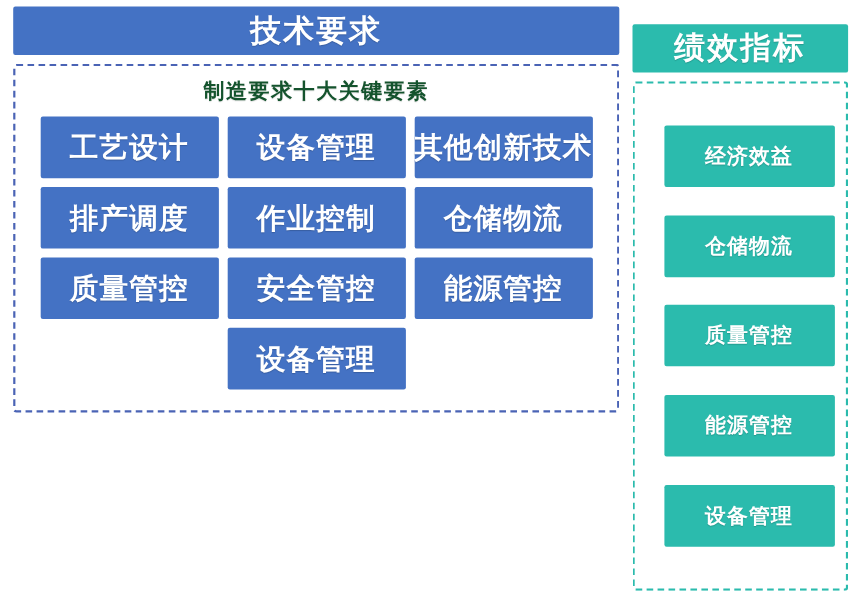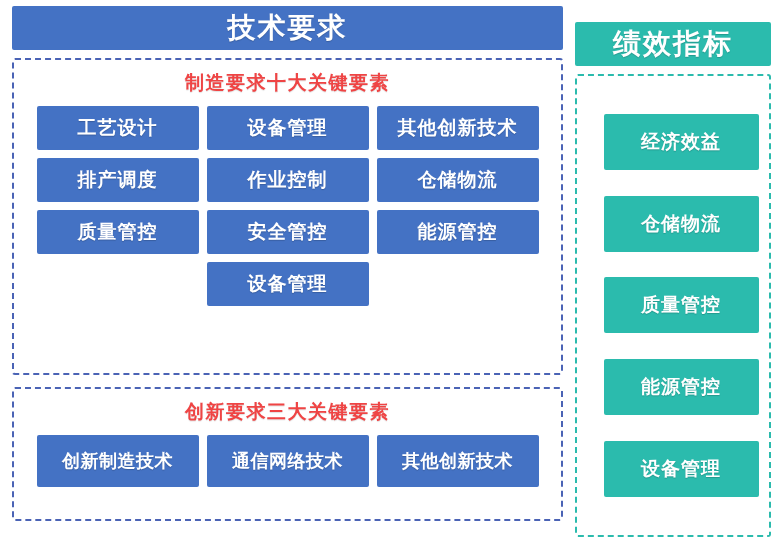--- a/index.html
+++ b/index.html
@@ -84,21 +84,21 @@
     align-items: center;
     justify-content: space-evenly;
     padding: 12px 0;
   }
 
   
   .section-title {
     text-align: center;
     font-size: 19px;
     font-weight: bold;
-    color: #ef4444;
+    color: #14532d;
     letter-spacing: 1.5px;
     margin-top: 10px;
     margin-bottom: 10px;
     text-shadow: 0 1px 1px rgba(0,0,0,0.12);
   }
 
   
   .row {
     display: flex;
     justify-content: center;
@@ -106,26 +106,26 @@
     margin-bottom: 8px;
   }
   .row-single {
     display: flex;
     justify-content: center;
     margin-bottom: 8px;
   }
   .cell {
     box-sizing: border-box;
     width: 162px;
-    height: 44px;
+    height: 56px;
     display: flex;
     align-items: center;
     justify-content: center;
     color: #ffffff;
-    font-size: 19px;
+    font-size: 26px;
     font-weight: bold;
     letter-spacing: 1px;
     border-radius: 2px;
     text-shadow: 0 1px 1px rgba(0,0,0,0.18);
     white-space: nowrap;
   }
   .cell-blue { background: #4472C4; }
 
   .cell-innov {
     width: 162px;
@@ -182,30 +182,20 @@
         <div class="cell cell-blue">质量管控</div>
         <div class="cell cell-blue">安全管控</div>
         <div class="cell cell-blue">能源管控</div>
       </div>
 
       <div class="row-single">
         <div class="cell cell-blue">设备管理</div>
       </div>
     </div>
 
-    <div class="dashed-panel dashed-blue panel-innovation">
-
-      <div class="section-title">创新要求三大关键要素</div>
-
-      <div class="row">
-        <div class="cell cell-blue cell-innov">创新制造技术</div>
-        <div class="cell cell-blue cell-innov">通信网络技术</div>
-        <div class="cell cell-blue cell-innov">其他创新技术</div>
-      </div>
-    </div>
   </div>
 
   <div class="right-column">
 
     <div class="banner banner-teal">绩效指标</div>
 
     <div class="dashed-panel dashed-teal panel-kpi">
       <div class="kpi-item">经济效益</div>
       <div class="kpi-item">仓储物流</div>
       <div class="kpi-item">质量管控</div>

